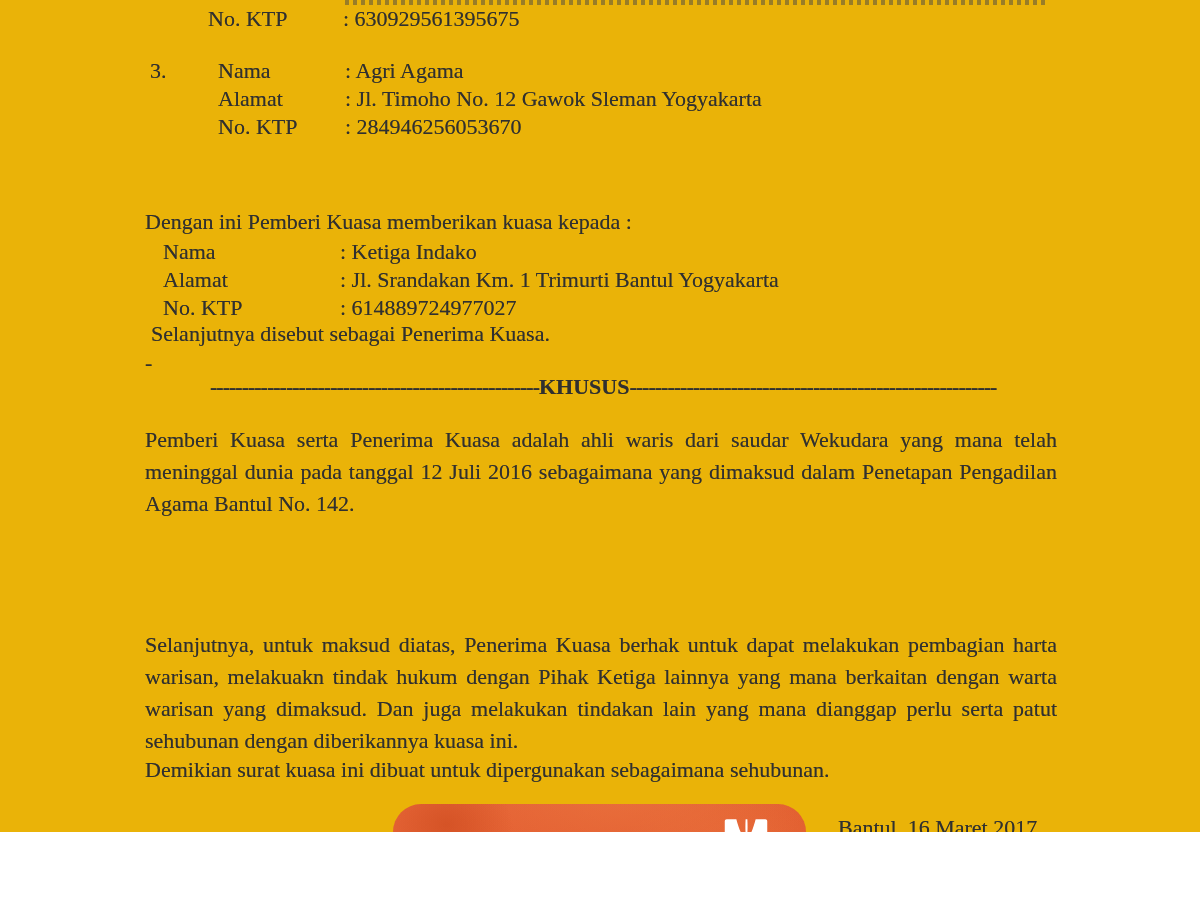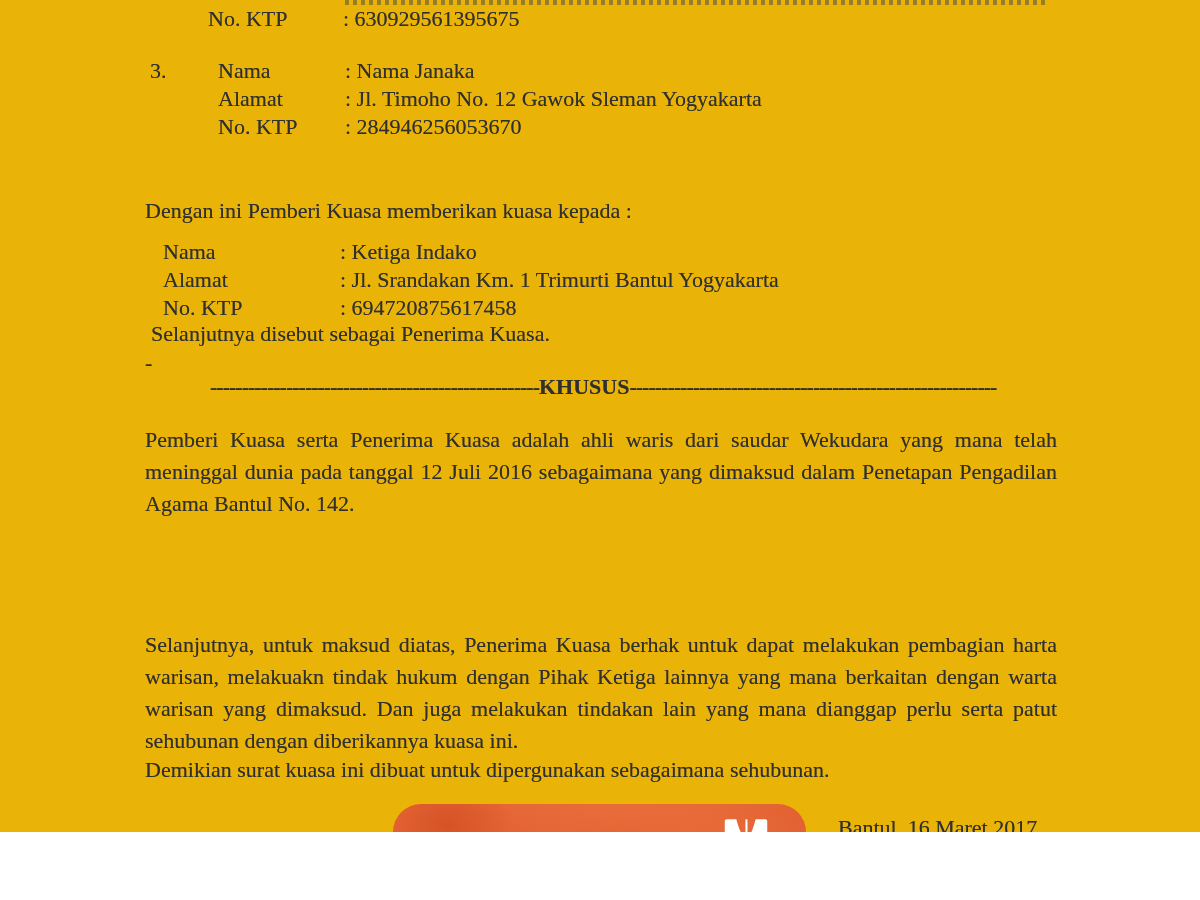--- a/index.html
+++ b/index.html
@@ -41,45 +41,45 @@
   <div class="remnant"></div>
 
   <div class="kv" style="left:208px;top:6px">
     <span class="kl" style="width:135px">No. KTP</span>
     <span>: 630929561395675</span>
   </div>
 
   <div class="num" style="left:150px;top:58px">3.</div>
   <div class="kv" style="left:218px;top:58px">
     <span class="kl" style="width:127px">Nama</span>
-    <span>: Nama Janaka</span>
+    <span>: Agri Agama</span>
   </div>
   <div class="kv" style="left:218px;top:86px">
     <span class="kl" style="width:127px">Alamat</span>
     <span>: Jl. Timoho No. 12 Gawok Sleman Yogyakarta</span>
   </div>
   <div class="kv" style="left:218px;top:114px">
     <span class="kl" style="width:127px">No. KTP</span>
     <span>: 284946256053670</span>
   </div>
 
 
-  <div class="line" style="left:145px;top:198px">Dengan ini Pemberi Kuasa memberikan kuasa kepada :</div>
+  <div class="line" style="left:145px;top:209px">Dengan ini Pemberi Kuasa memberikan kuasa kepada :</div>
 
   <div class="kv" style="left:163px;top:239px">
     <span class="kl" style="width:177px">Nama</span>
     <span>: Ketiga Indako</span>
   </div>
   <div class="kv" style="left:163px;top:267px">
     <span class="kl" style="width:177px">Alamat</span>
     <span>: Jl. Srandakan Km. 1 Trimurti Bantul Yogyakarta</span>
   </div>
   <div class="kv" style="left:163px;top:295px">
     <span class="kl" style="width:177px">No. KTP</span>
-    <span>: 694720875617458</span>
+    <span>: 614889724977027</span>
   </div>
 
   <div class="line" style="left:151px;top:321px">Selanjutnya disebut sebagai Penerima Kuasa.</div>
 
   <div class="line" style="left:145px;top:350px">-</div>
 
   <div class="divider">
     <span class="dash">----------------------------------------------------</span><span>KHUSUS</span><span class="dash">----------------------------------------------------------</span>
   </div>
 

